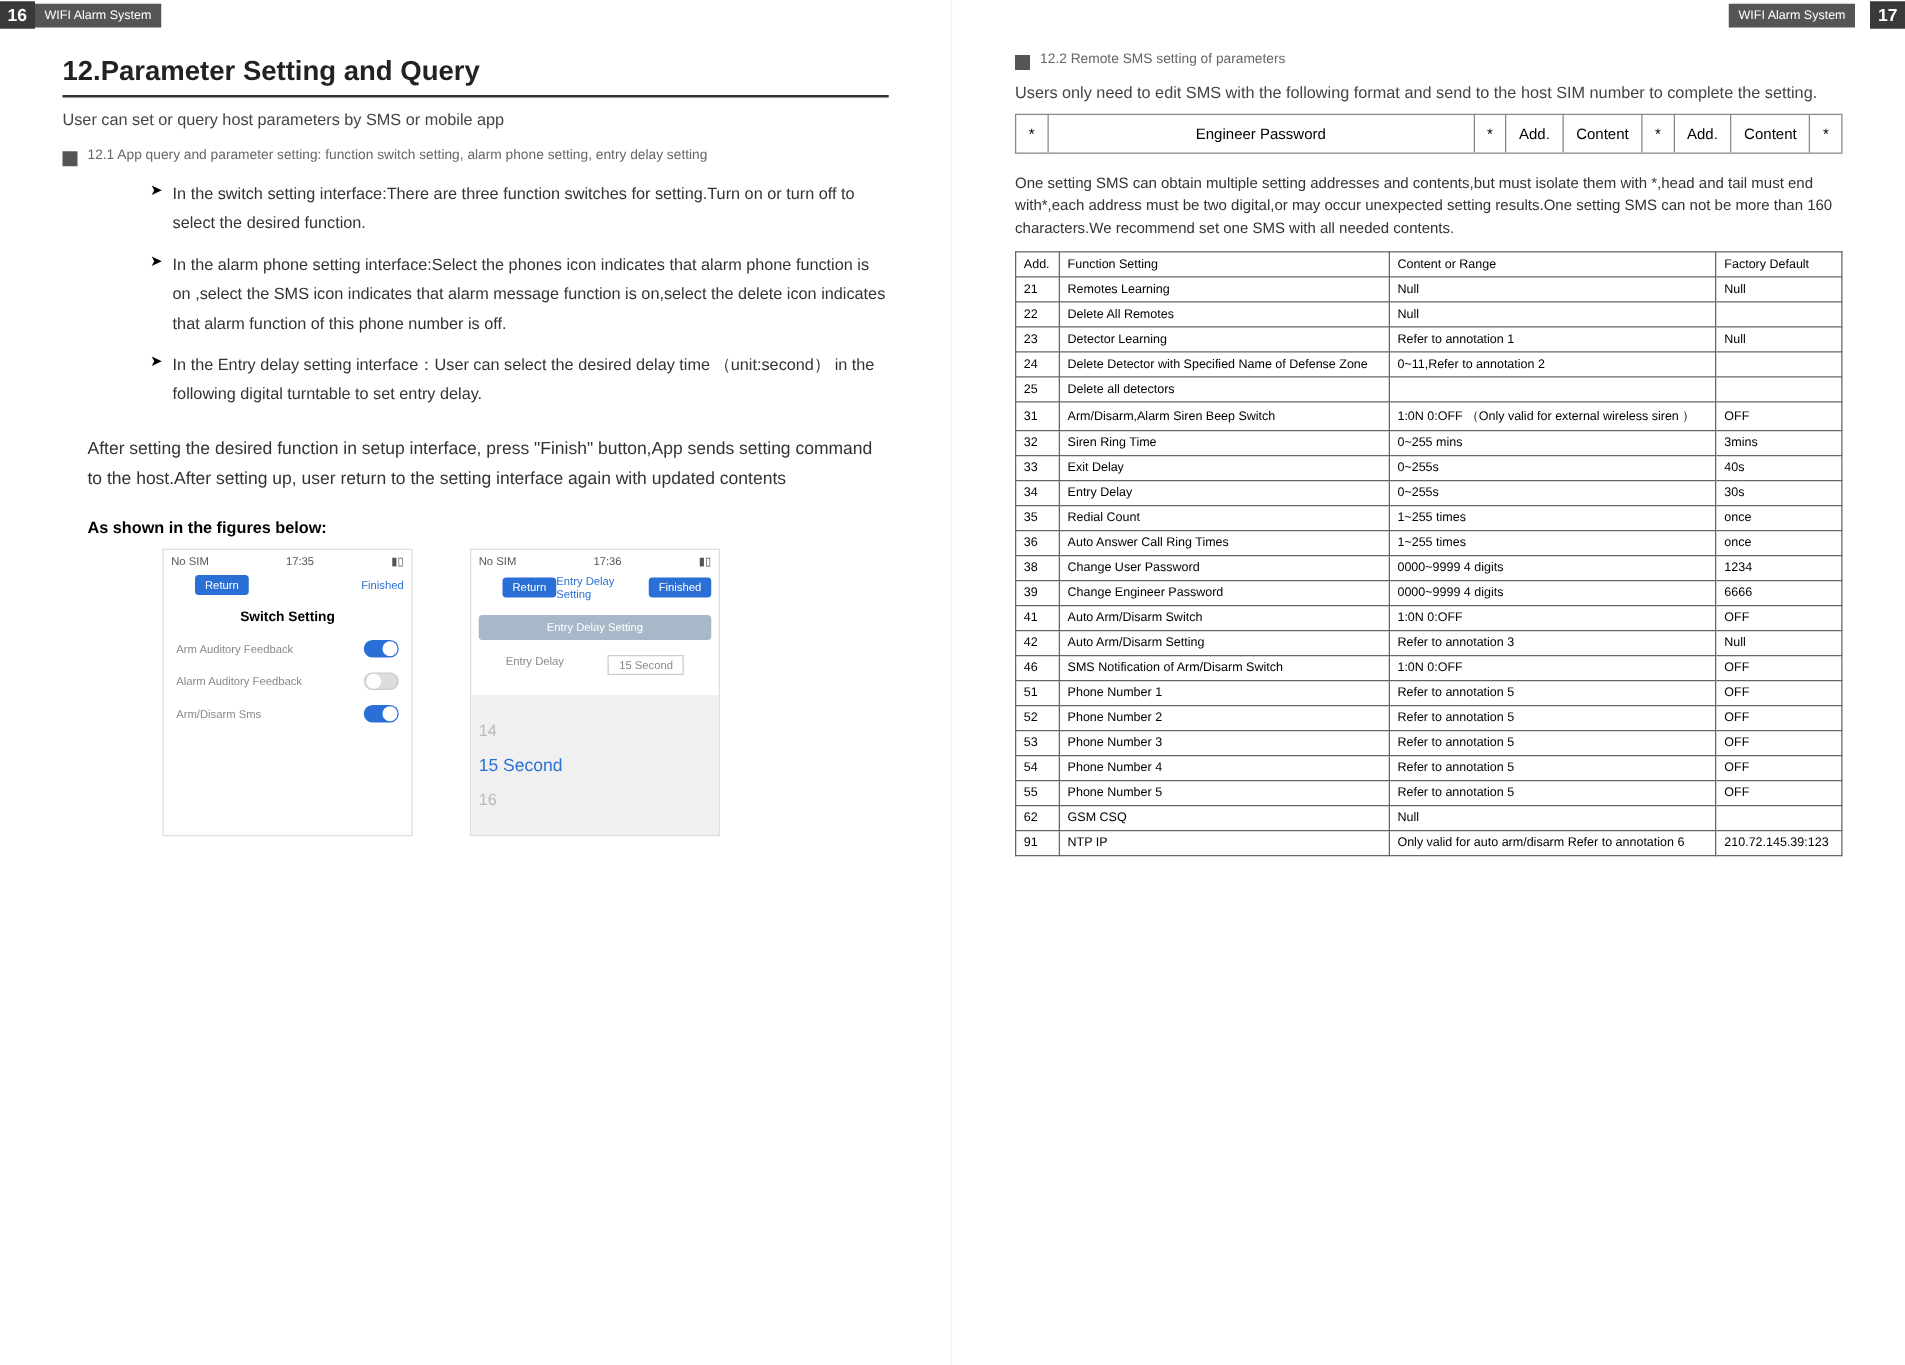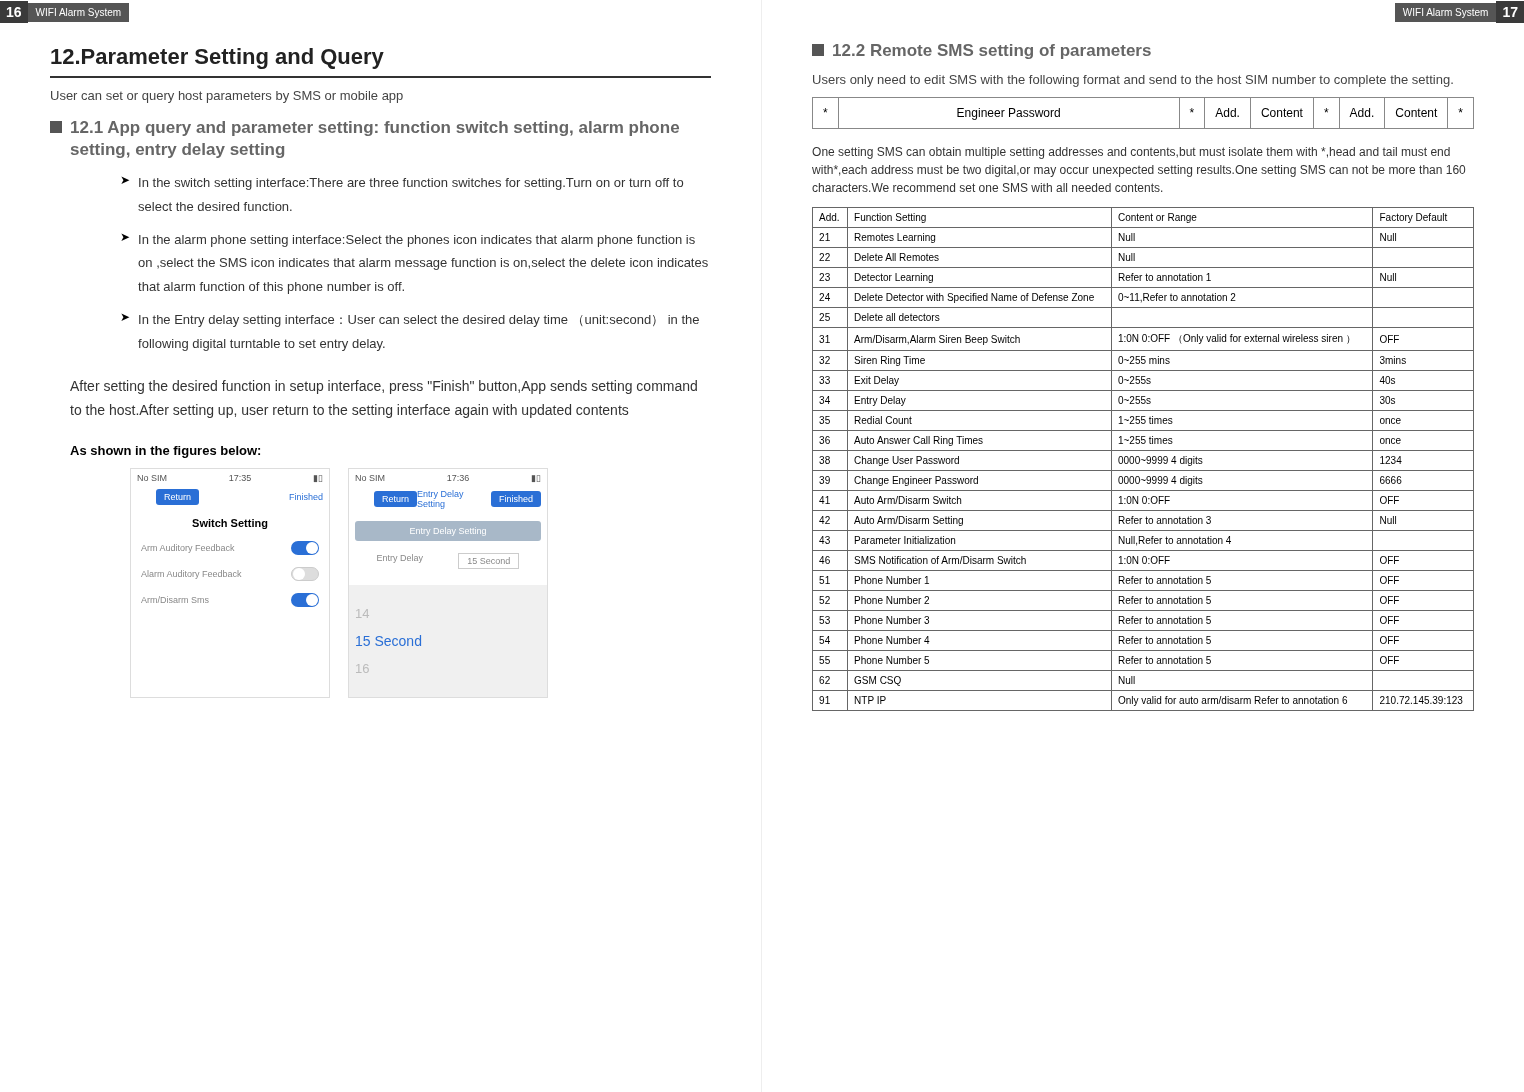--- a/index.html
+++ b/index.html
@@ -4,35 +4,35 @@
 <style>
 * { box-sizing: border-box; margin: 0; padding: 0; }
 body { font-family: Arial, sans-serif; background: #fff; display: flex; width: 1524px; height: 1092px; }
 .page { width: 904px; height: 1092px; padding: 0; background: #fff; position: relative; }
 .page-left { border-right: 1px solid #eee; }
 .header-bar { display: flex; align-items: center; height: 24px; }
 .header-bar.left { justify-content: flex-start; }
 .header-bar.right { justify-content: flex-end; }
 .page-num { background: #3a3a3a; color: #fff; font-size: 14px; font-weight: bold; padding: 3px 6px; }
 .page-num.left { margin-right: 0; }
-.page-num.right { margin-left: 0; }
+.page-num.right { margin-left: 12px; }
 .sys-label { background: #555; color: #fff; font-size: 10px; padding: 4px 8px; }
 .content { padding: 20px 50px 20px 50px; }
 h1 { font-size: 22px; font-weight: bold; border-bottom: 2px solid #333; padding-bottom: 6px; margin-bottom: 10px; color: #222; }
 .intro { font-size: 13px; color: #444; margin-bottom: 14px; }
 .subheading { display: flex; align-items: flex-start; margin-bottom: 10px; }
 .sq { width: 12px; height: 12px; background: #555; margin-right: 8px; margin-top: 4px; flex-shrink: 0; }
-.subheading-text { font-size: 17px; font-weight: bold; color: #666; line-height: 1.3; }
+.subheading-text { font-size: 11px; font-weight: normal; color: #666; line-height: 1.3; }
 .bullets { margin-left: 70px; margin-bottom: 20px; }
 .bullet { display: flex; margin-bottom: 10px; }
 .arrow { font-size: 12px; margin-right: 8px; margin-top: 2px; flex-shrink: 0; }
 .bullet-text { font-size: 13px; color: #333; line-height: 1.8; }
 .para { font-size: 14px; color: #333; line-height: 1.7; margin: 0 0 20px 20px; }
 .figcap { font-size: 13px; font-weight: bold; margin-left: 20px; margin-bottom: 10px; }
-.phones { display: flex; gap: 18px; margin-left: 80px; }
+.phones { display: flex; gap: 46px; margin-left: 80px; }
 .phone { width: 200px; background: #fff; border: 1px solid #ddd; font-size: 9px; }
 .phone-top { display: flex; justify-content: space-between; padding: 4px 6px; color: #555; }
 .phone-hdr { display: flex; justify-content: space-between; align-items: center; padding: 2px 6px 6px; }
 .btn-blue { background: #2a6fd6; color: #fff; padding: 3px 8px; border-radius: 3px; font-size: 9px; margin-left: 19px; }
 .phone-title { text-align: center; font-size: 11px; font-weight: bold; padding: 6px; }
 .switch-row { display: flex; justify-content: space-between; align-items: center; padding: 6px 10px; color: #888; }
 .toggle-on { width: 28px; height: 14px; background: #2a6fd6; border-radius: 7px; position: relative; }
 .toggle-on::after { content: ""; position: absolute; right: 1px; top: 1px; width: 12px; height: 12px; background: #fff; border-radius: 50%; }
 .toggle-off { width: 28px; height: 14px; background: #ddd; border-radius: 7px; position: relative; border: 1px solid #ccc; }
 .toggle-off::after { content: ""; position: absolute; left: 1px; top: 0; width: 12px; height: 12px; background: #fff; border-radius: 50%; }
@@ -252,26 +252,20 @@
             <td>1:0N 0:OFF</td>
             <td>OFF</td>
           </tr>
           <tr>
             <td>42</td>
             <td>Auto Arm/Disarm Setting</td>
             <td>Refer to annotation 3</td>
             <td>Null</td>
           </tr>
           <tr>
-            <td>43</td>
-            <td>Parameter Initialization</td>
-            <td>Null,Refer to annotation 4</td>
-            <td></td>
-          </tr>
-          <tr>
             <td>46</td>
             <td>SMS Notification of Arm/Disarm Switch</td>
             <td>1:0N 0:OFF</td>
             <td>OFF</td>
           </tr>
           <tr>
             <td>51</td>
             <td>Phone Number 1</td>
             <td>Refer to annotation 5</td>
             <td>OFF</td>

